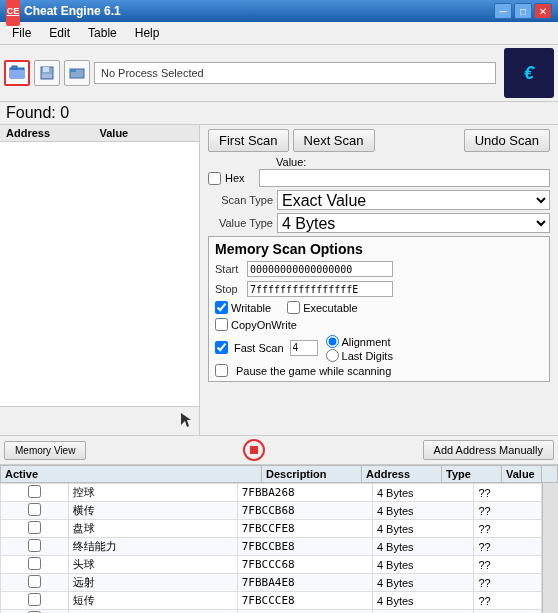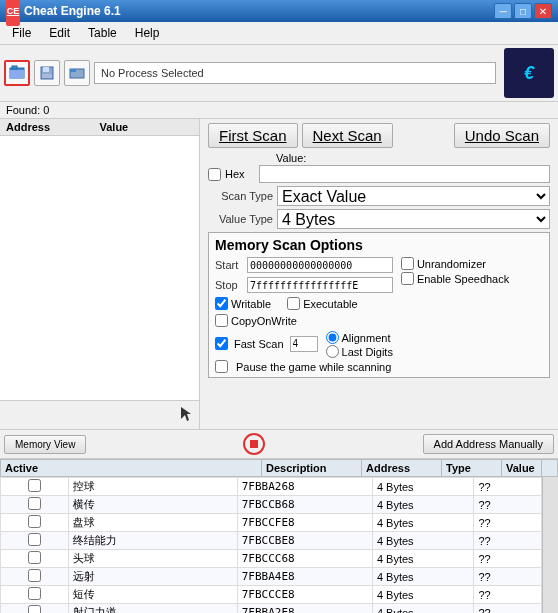--- a/index.html
+++ b/index.html
@@ -137,22 +137,21 @@
       flex: 1;
       padding: 4px 8px;
       position: relative;
     }
     .btn {
       padding: 3px 10px;
       border: 1px solid #aaa;
       background: linear-gradient(to bottom, #f8f8f8, #e0e0e0);
       border-radius: 2px;
       cursor: pointer;
-      font-size: 15px;
-      text-decoration: underline;
+      font-size: 13px;
     }
     .btn:disabled { color: #aaa; }
     .form-row {
       display: flex;
       align-items: center;
       margin-bottom: 3px;
       gap: 4px;
     }
     .form-label {
       font-size: 11px;
@@ -375,21 +374,21 @@
     </svg>
   </div>
   <div class="process-bar">
     <span>No Process Selected</span>
   </div>
   <div class="ce-logo">
     <span style="color:#00ccff; font-style:italic; font-weight:bold; font-size:18px;">€</span>
   </div>
 </div>
 
-<div style="padding: 2px 6px; background: #f0f0f0; border-bottom: 1px solid #ccc; font-size: 11px;">
+<div style="padding: 2px 6px; background: #f0f0f0; border-bottom: 1px solid #ccc; font-size: 16px;">
   <span>Found: 0</span>
 </div>
 
 <div class="main-content">
 
   <div class="left-panel">
     <div class="address-list-header">
       <span style="flex:1">Address</span>
       <span style="flex:1">Value</span>
     </div>
@@ -481,30 +480,20 @@
                 <span>Alignment</span>
               </label>
               <label style="font-size:11px; display:flex; align-items:center; gap:3px;">
                 <input type="radio" name="align" style="">
                 <span>Last Digits</span>
               </label>
             </div>
           </div>
         </div>
 
-        <div class="right-checks">
-          <label style="font-size:11px; display:flex; align-items:center; gap:3px;">
-            <input type="checkbox" style="">
-            <span>Unrandomizer</span>
-          </label>
-          <label style="font-size:11px; display:flex; align-items:center; gap:3px;">
-            <input type="checkbox" style="">
-            <span>Enable Speedhack</span>
-          </label>
-        </div>
       </div>
 
       <div class="pause-row" style="margin-top:2px;">
         <input type="checkbox" style="">
         <span style="font-size:11px;">Pause the game while scanning</span>
       </div>
     </div>
   </div>
 </div>
 

